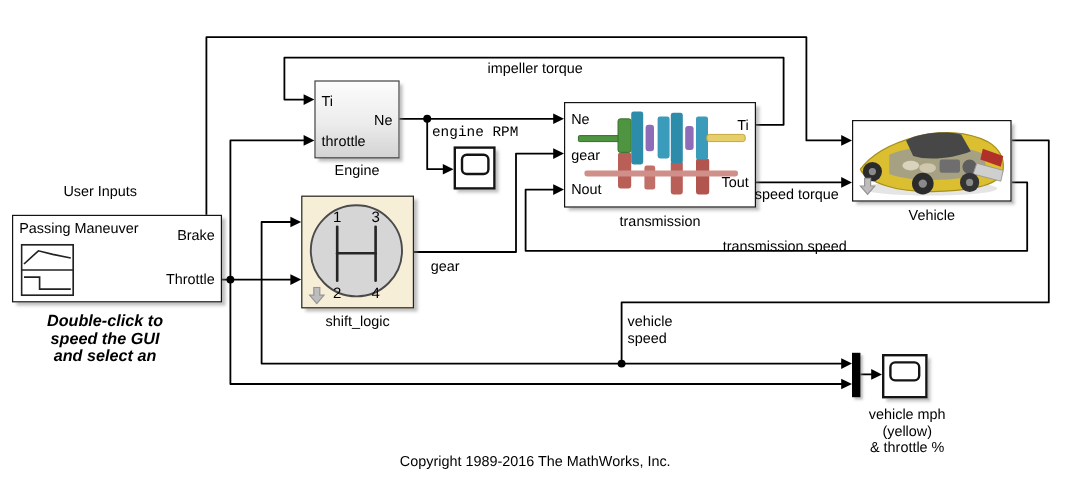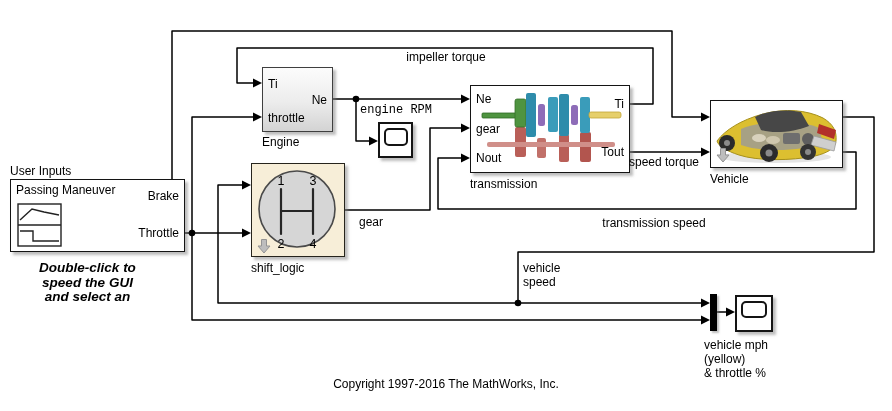--- a/index.html
+++ b/index.html
@@ -4,21 +4,21 @@
 <style>
   html,body{margin:0;padding:0;background:#fff;}
   #canvas{
     position:relative;width:892px;height:411px;background:#ffffff;
     font-family:"Liberation Sans",sans-serif;font-size:12px;color:#000;
     overflow:hidden;
   }
   #wires{position:absolute;left:0;top:0;width:892px;height:411px;}
   .block{position:absolute;box-sizing:border-box;background:#fff;border:1.5px solid #141414;
          box-shadow:3px 3px 2.5px rgba(125,125,125,.5);}
-  .block-label{position:absolute;white-space:nowrap;}
+  .block-label{position:absolute;text-align:center;white-space:nowrap;}
   .wire-label{position:absolute;white-space:nowrap;}
   .port-label{position:absolute;white-space:nowrap;line-height:14px;}
   .pl-left{left:5px;}
   .pl-right{right:5px;text-align:right;}
   .scope{position:absolute;box-sizing:border-box;background:#fff;border:2px solid #141414;
          box-shadow:3px 3px 2.5px rgba(125,125,125,.5);}
   .scope-screen{position:absolute;box-sizing:border-box;border:2px solid #141414;border-radius:5px;background:#fff;}
   #engine-block{background:linear-gradient(180deg,#fcfcfc 0%,#ececec 55%,#d3d3d3 100%);border-color:#3f3f3f;}
   #shift-block{background:#f7eed8;border-color:#26241c;}
   #mux-block{position:absolute;background:#000;box-shadow:2px 2px 2px rgba(125,125,125,.5);}
@@ -64,21 +64,21 @@
       <polygon points="710,152 701,147.6 701,156.4"></polygon>
       <polygon points="710,303 701,298.6 701,307.4"></polygon>
       <polygon points="710,320 701,315.6 701,324.4"></polygon>
       <polygon points="735,312 726,307.6 726,316.4"></polygon>
       <circle cx="192" cy="233" r="3.3"></circle>
       <circle cx="356" cy="99" r="3.3"></circle>
       <circle cx="518" cy="303" r="3.3"></circle>
     </g>
   </svg>
 
-  <div class="block-label" style="left:10px;top:164px;width:147px;">User Inputs</div>
+  <div class="block-label" style="left:10px;top:152px;width:147px;">User Inputs</div>
   <div class="block" id="user-inputs-block" style="left:10px;top:179px;width:175px;height:73px;">
     <div class="port-label pl-left" style="top:3px;">Passing Maneuver</div>
     <div class="port-label pl-right" style="top:9px;">Brake</div>
     <div class="port-label pl-right" style="top:46px;">Throttle</div>
     <span style="position:absolute;left:6px;top:23px;">
       <svg width="45" height="44" viewBox="0 0 45 44">
         <rect x="1" y="1" width="43" height="42" fill="#fff" stroke="#222" stroke-width="1.4"></rect>
         <line x1="1" y1="22" x2="44" y2="22" stroke="#222" stroke-width="1.4"></line>
         <polyline points="3,17 15,6 27,9 42,12" fill="none" stroke="#222" stroke-width="1.4"></polyline>
         <polyline points="3,28 16,28 16,38 42,38" fill="none" stroke="#222" stroke-width="1.4"></polyline>
@@ -190,21 +190,21 @@
   </div>
   <div class="block-label" style="left:704px;top:338px;width:104px;line-height:14px;">
     <span>vehicle mph</span><br>
     <span>(yellow)</span><br>
     <span>&amp; throttle %</span>
   </div>
 
   <div class="wire-label center" style="left:396px;top:50px;width:100px;">impeller torque</div>
   <div class="wire-label" style="left:359px;top:215px;">gear</div>
   <div class="wire-label center" style="left:614px;top:155px;width:100px;">speed torque</div>
-  <div class="wire-label center" style="left:594px;top:216px;width:120px;">transmission speed</div>
+  <div class="wire-label center" style="left:594px;top:198px;width:120px;">transmission speed</div>
   <div class="wire-label" style="left:523px;top:261px;line-height:14px;">
     <span>vehicle</span><br>
     <span>speed</span>
   </div>
 
-  <div id="copyright">Copyright 1997-2016 The MathWorks, Inc.</div>
+  <div id="copyright">Copyright 1989-2016 The MathWorks, Inc.</div>
 
 </div>
 
 </body></html>

